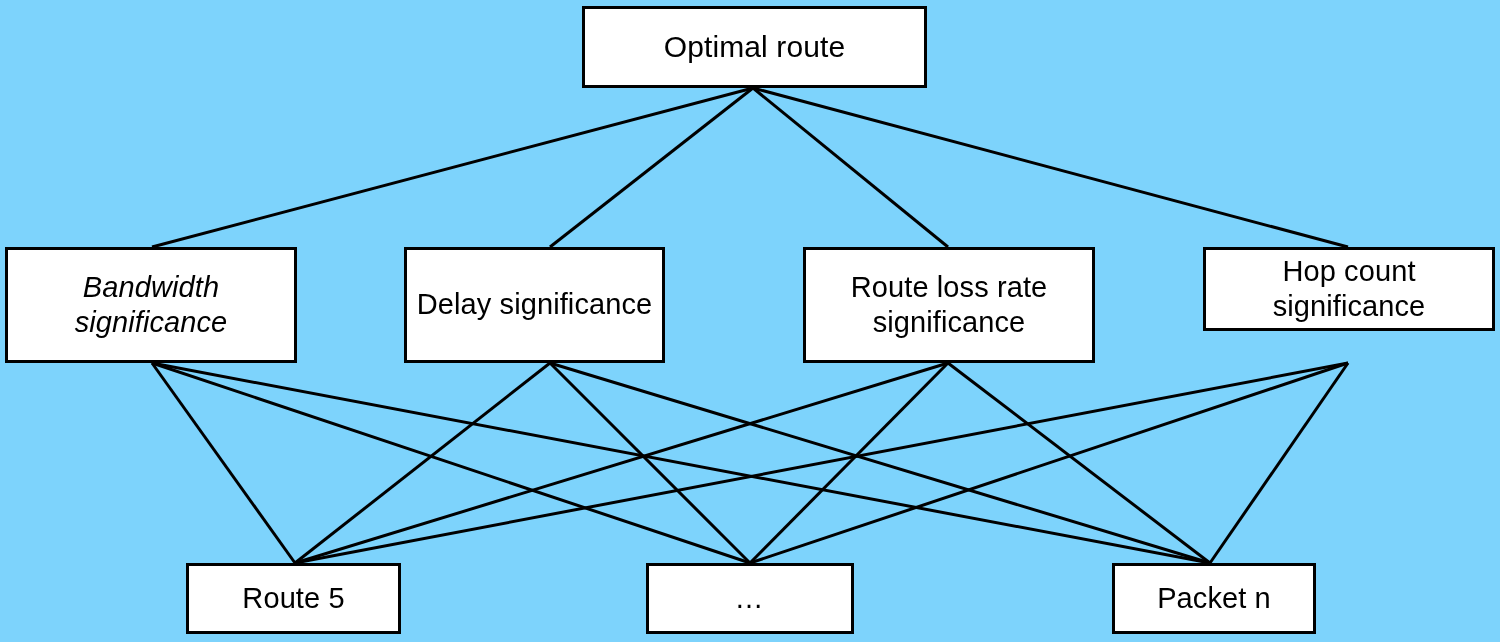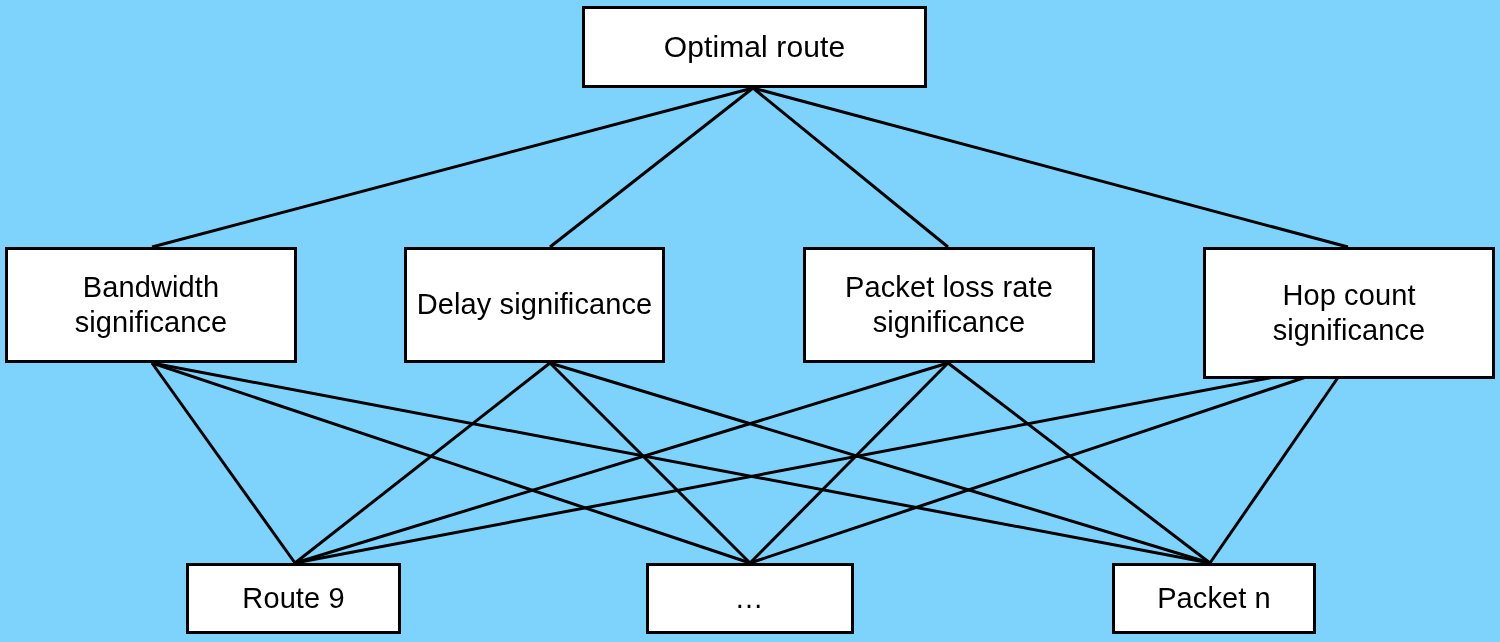--- a/index.html
+++ b/index.html
@@ -72,37 +72,37 @@
       <line x1="948" y1="363" x2="1210" y2="563" stroke="#000000" stroke-width="3" stroke-linecap="butt"></line>
       <line x1="1348" y1="363" x2="295" y2="563" stroke="#000000" stroke-width="3" stroke-linecap="butt"></line>
       <line x1="1348" y1="363" x2="750" y2="563" stroke="#000000" stroke-width="3" stroke-linecap="butt"></line>
       <line x1="1348" y1="363" x2="1210" y2="563" stroke="#000000" stroke-width="3" stroke-linecap="butt"></line>
     </svg>
 
   <div id="nodes">
       <div class="node level-goal" style="left: 582px; top: 6px; width: 345px; height: 82px;">
         <span class="node-label">Optimal route</span>
       </div>
-      <div class="node level-criteria" style="left: 5px; top: 247px; width: 292px; height: 116px;">
+      <div class="node level-criteria" style="left: 5px; top: 247px; width: 292px; height: 116px; font-style: italic;">
         <span class="node-label">Bandwidth
 significance</span>
       </div>
       <div class="node level-criteria" style="left: 404px; top: 247px; width: 261px; height: 116px;">
         <span class="node-label">Delay significance</span>
       </div>
       <div class="node level-criteria" style="left: 803px; top: 247px; width: 292px; height: 116px;">
-        <span class="node-label">Packet loss rate
+        <span class="node-label">Route loss rate
 significance</span>
       </div>
-      <div class="node level-criteria" style="left: 1203px; top: 247px; width: 292px; height: 132px;">
+      <div class="node level-criteria" style="left: 1203px; top: 247px; width: 292px; height: 84px;">
         <span class="node-label">Hop count
 significance</span>
       </div>
       <div class="node level-alt" style="left: 186px; top: 563px; width: 215px; height: 71px;">
-        <span class="node-label">Route 9</span>
+        <span class="node-label">Route 5</span>
       </div>
       <div class="node level-alt" style="left: 646px; top: 563px; width: 208px; height: 71px;">
         <span class="node-label ellipsis-label">…</span>
       </div>
       <div class="node level-alt" style="left: 1112px; top: 563px; width: 204px; height: 71px;">
         <span class="node-label">Packet n</span>
       </div>
     </div>
 
 </div>

